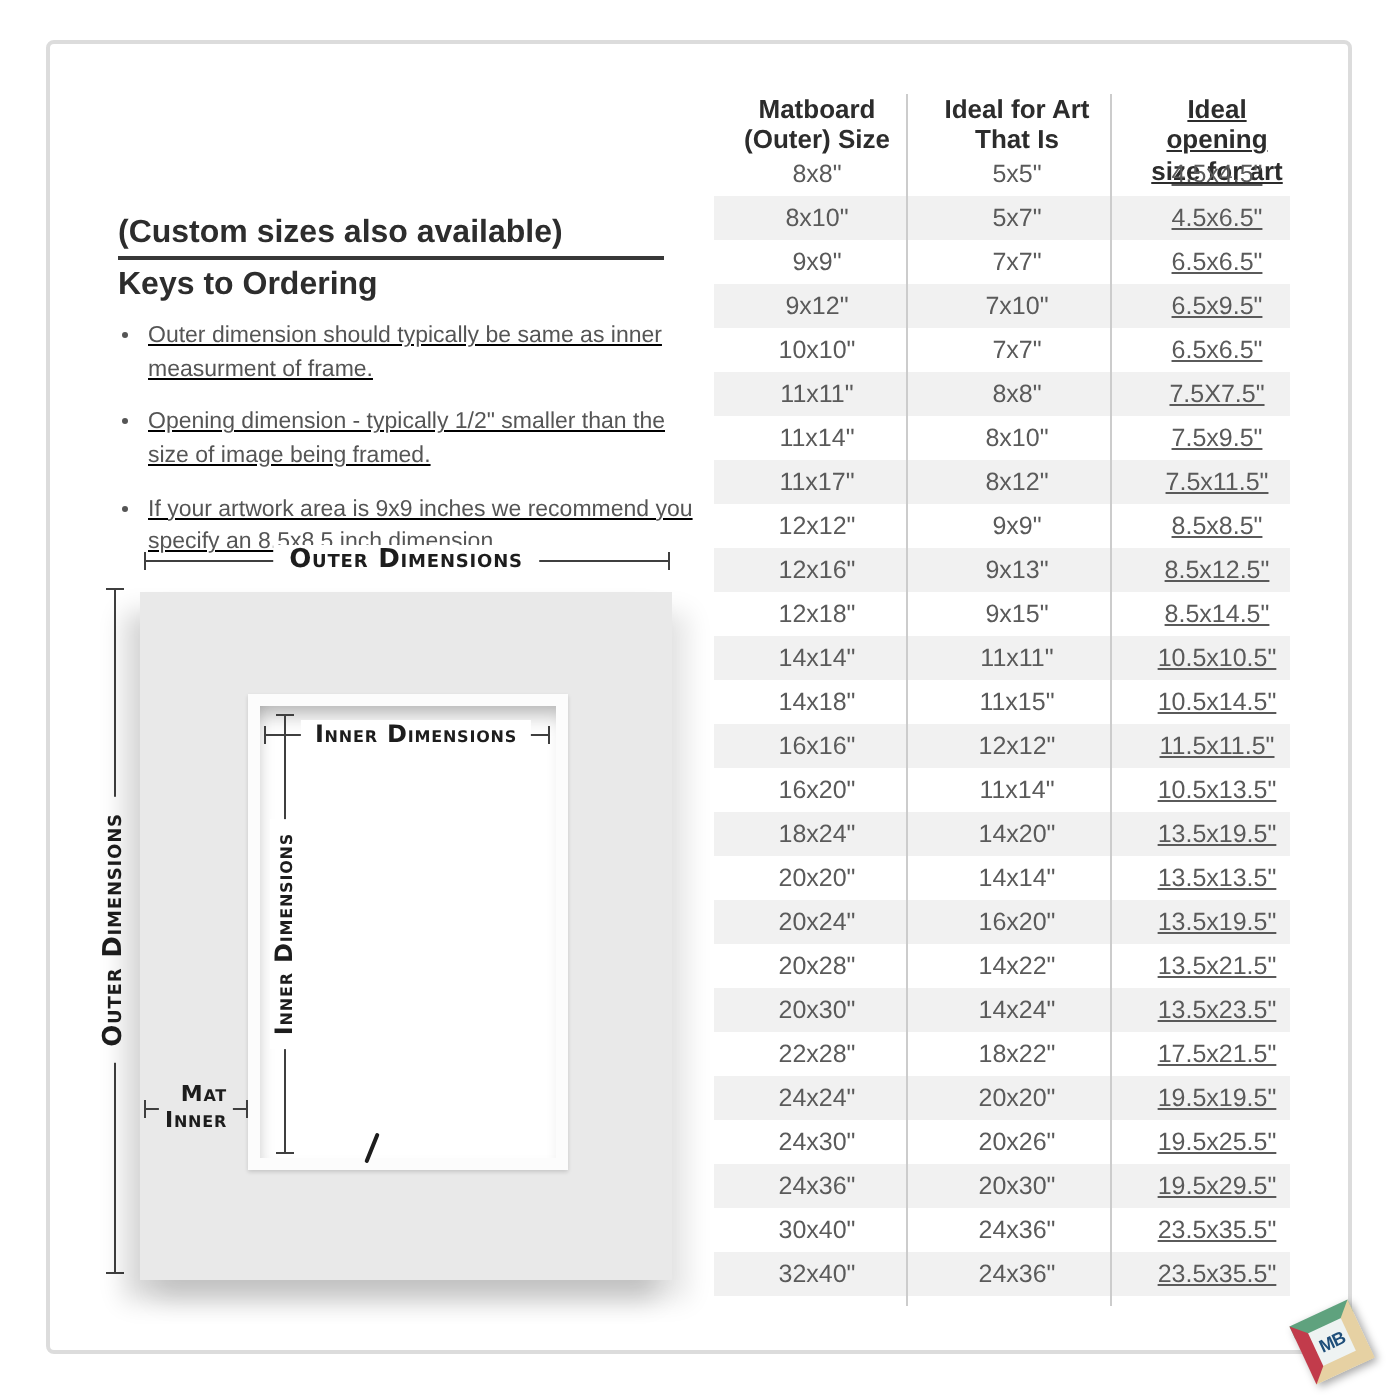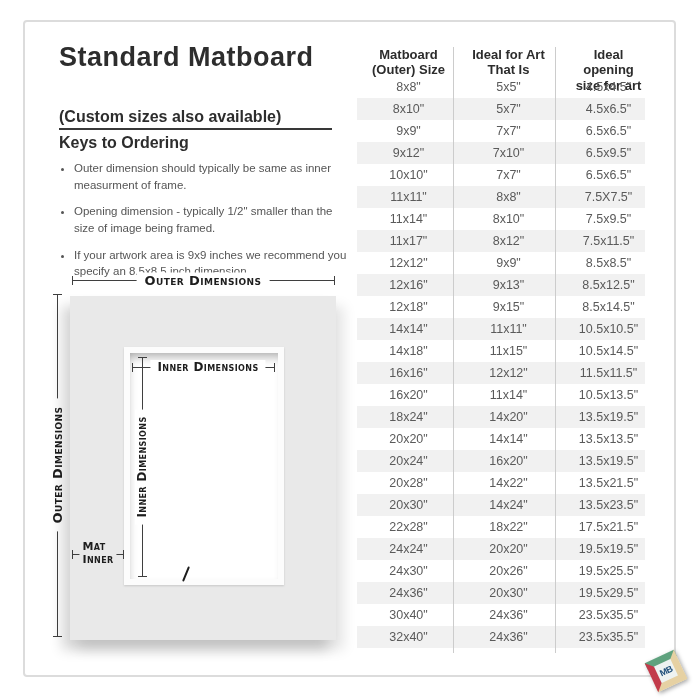--- a/index.html
+++ b/index.html
@@ -6,21 +6,21 @@
     font-family:"Liberation Sans",sans-serif;overflow:hidden;position:relative;}
   .page{position:absolute;left:23px;top:20px;width:653px;height:657px;
     border:2px solid #dcdcdc;border-radius:4px;background:#fff;box-sizing:border-box;}
 
   
   .title{position:absolute;left:34px;top:20px;width:290px;font-size:27px;font-weight:800;
     line-height:1.12;letter-spacing:.5px;color:#2d2d2d;}
   .subtitle{position:absolute;left:34px;top:86px;font-size:16px;font-weight:bold;color:#2d2d2d;}
   .rule{position:absolute;left:34px;top:106px;width:273px;height:2px;background:#383838;}
   .keys-heading{position:absolute;left:34px;top:112px;font-size:16px;font-weight:bold;color:#2d2d2d;}
-  .bullets{position:absolute;left:36px;top:138px;width:278px;margin:0;padding:0 0 0 13px;}
+  .bullets{position:absolute;left:36px;top:138px;width:278px;margin:0;padding:0 0 0 13px;text-decoration:underline;}
   .bullets li{font-size:11.5px;color:#555;line-height:1.45;margin-bottom:10px;}
 
   
   .board{position:absolute;left:45px;top:274px;width:266px;height:344px;background:#e9e9e9;
     box-shadow:-8px 10px 12px rgba(0,0,0,.16),8px 10px 12px rgba(0,0,0,.10);}
   .opening{position:absolute;left:54px;top:51px;width:160px;height:238px;background:#fff;
     box-sizing:border-box;border:6px solid #fcfcfc;
     box-shadow:inset 0 10px 10px -6px rgba(0,0,0,.30),inset 6px 0 8px -6px rgba(0,0,0,.15),
                0 1px 2px rgba(0,0,0,.15);}
   .dline{position:absolute;background:#3f3f3f;}
@@ -32,56 +32,55 @@
     font-size:13px;color:#1d1d1d;letter-spacing:.4px;white-space:nowrap;}
   .lbl-outer-h{position:absolute;left:178px;top:258px;transform:translate(-50%,-50%);
     background:#fff;padding:0 8px;}
   .lbl-outer-v{position:absolute;left:32px;top:443px;transform:translate(-50%,-50%) rotate(-90deg);
     background:#fff;padding:0 8px;}
   .lbl-inner-h{position:absolute;left:183px;top:345px;transform:translate(-50%,-50%);
     background:#fff;padding:0 7px;font-size:12px;}
   .lbl-inner-v{position:absolute;left:117px;top:445px;transform:translate(-50%,-50%) rotate(-90deg);
     background:#fff;padding:0 7px;font-size:12px;}
   .lbl-matwidth{position:absolute;left:73px;top:532px;transform:translate(-50%,-50%);
-    background:#e9e9e9;padding:1px 3px;font-size:11px;line-height:1.15;text-align:left;}
+    background:#e9e9e9;padding:1px 3px;font-size:11px;line-height:1.15;text-align:right;}
   .lbl-bevel{position:absolute;left:186px;top:526px;transform:translateX(-50%);
     font-size:11.5px;line-height:1.3;text-align:center;}
   .bevel-slash{position:absolute;left:160px;top:544px;width:2px;height:16px;background:#1d1d1d;
     transform:rotate(22deg);border-radius:1px;}
 
   
   .size-table{position:absolute;left:332px;top:25px;width:288px;height:612px;}
   .thead,.trow{display:grid;grid-template-columns:96px 102px 90px;text-align:center;}
   .thead{height:29px;}
   .th{font-size:13px;font-weight:bold;color:#2c2c2c;line-height:1.18;}
   .th span{display:block;}
   .tbody{position:absolute;left:0;top:29px;width:288px;}
   .trow{height:22px;align-items:center;}
   .trow:nth-child(even){background:#f1f1f1;}
   .c{font-size:12.5px;color:#5a5a5a;}
-  .p1{padding-left:7px;} .p2{padding-left:9px;} .p3{padding-left:17px;}
+  .p1{padding-left:7px;} .p2{padding-left:9px;} .p3{padding-left:17px;text-decoration:underline;}
   .divider{position:absolute;top:0;width:1px;height:606px;background:#cccccc;}
   .div1{left:96px;} .div2{left:198px;}
 
   
   .logo{position:absolute;left:645px;top:650px;width:42px;height:42px;}
   .logo-diamond{width:32px;height:32px;margin:5px;transform:rotate(-25deg);box-sizing:border-box;
     border-style:solid;border-width:7px;
     border-top-color:#5fa27e;border-right-color:#e6d1a3;border-bottom-color:#e6d1a3;
     border-left-color:#c23b4b;background:#eef3f2;display:flex;align-items:center;
     justify-content:center;box-shadow:1px 2px 4px rgba(0,0,0,.35);}
   .logo-text{font-size:9px;font-weight:bold;color:#1f4f7a;letter-spacing:-.5px;}
 </style>
 </head>
 <body>
 
 <div class="page">
 
   <div class="title">
-    <div>Standard Matboard</div>
   </div>
   <div class="subtitle">(Custom sizes also available)</div>
   <div class="rule"></div>
   <div class="keys-heading">Keys to Ordering</div>
   <ul class="bullets">
     <li>Outer dimension should typically be same as inner measurment of frame.</li>
     <li>Opening dimension - typically 1/2" smaller than the size of image being framed.</li>
     <li>If your artwork area is 9x9 inches we recommend you specify an 8.5x8.5 inch dimension.</li>
   </ul>
 

